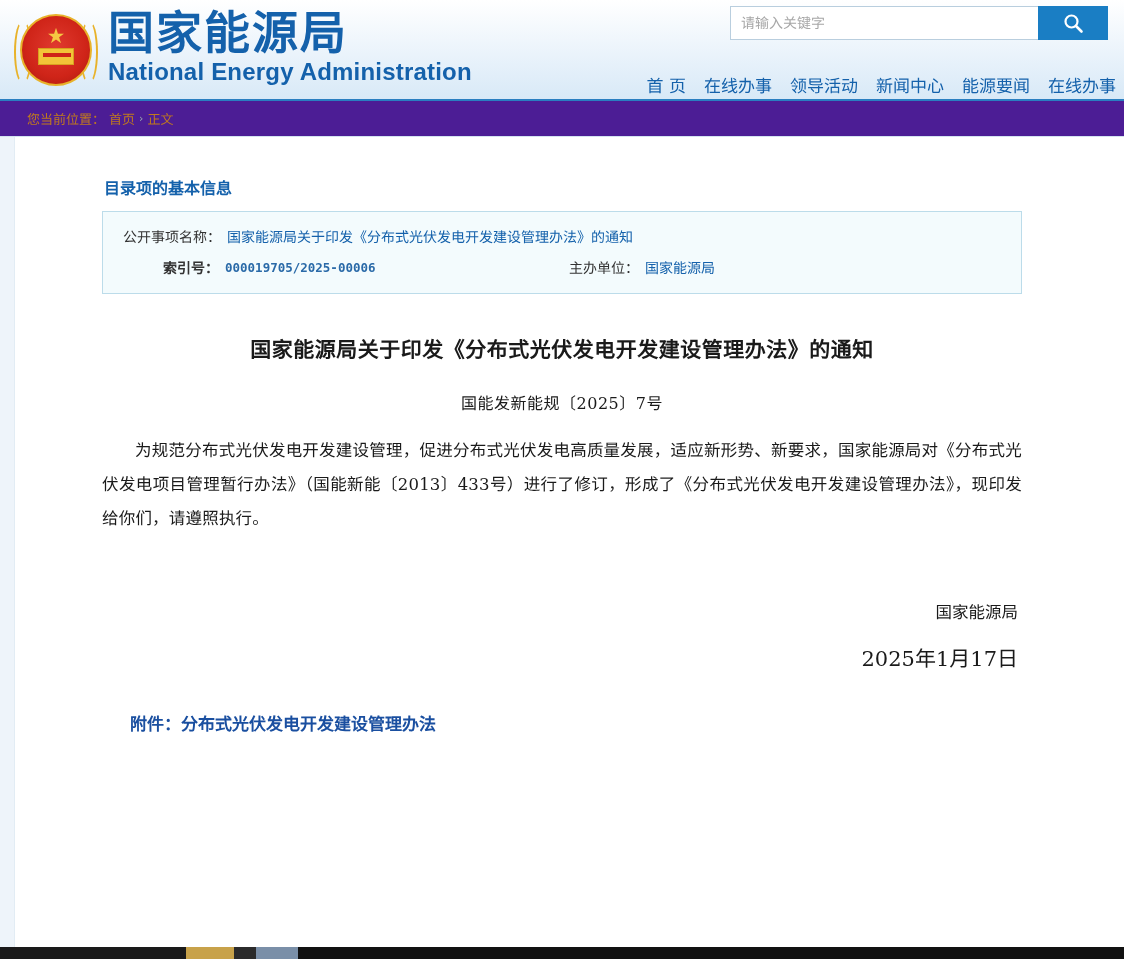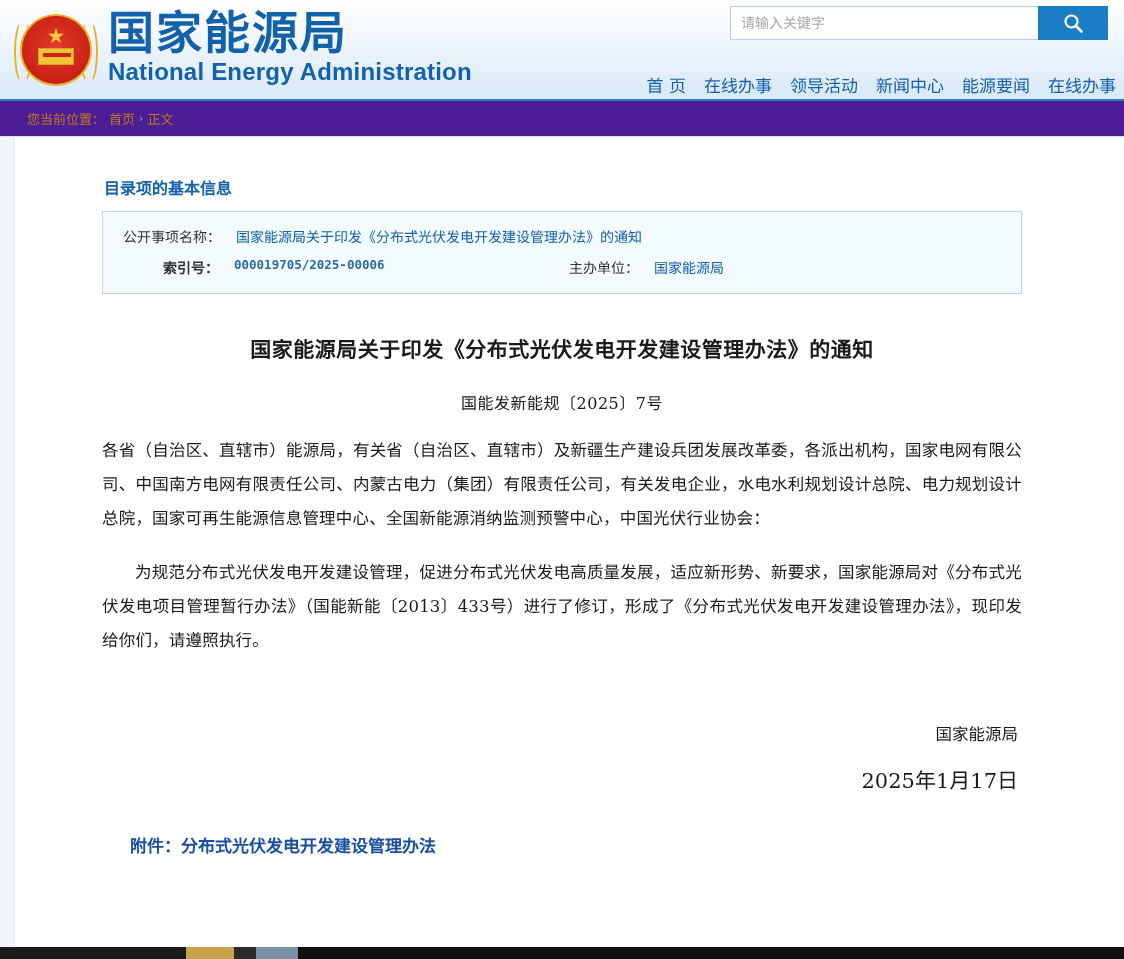--- a/index.html
+++ b/index.html
@@ -211,21 +211,21 @@
     box-sizing: border-box;
   }
   .meta-row {
     display: flex;
     align-items: baseline;
     margin-bottom: 11px;
     font-family: "DejaVu Sans", sans-serif;
     font-size: 14px;
   }
   .meta-row:last-child { margin-bottom: 0; }
-  .meta-col { display: flex; align-items: flex-start; gap: 9px; }
+  .meta-col { display: flex; align-items: center; }
   .meta-col.first { width: 420px; font-weight: bold; }
   .meta-key {
     color: #333;
     white-space: nowrap;
     text-align: right;
     min-width: 96px;
   }
   .meta-val {
     color: #1461ab;
     margin-left: 6px;
@@ -377,21 +377,20 @@
           <span class="meta-key">主办单位：</span>
           <span class="meta-val">国家能源局</span>
         </div>
       </div>
     </div>
 
     <div class="doc">
       <div class="doc-title">国家能源局关于印发《分布式光伏发电开发建设管理办法》的通知</div>
       <div class="doc-number">国能发新能规〔2025〕7号</div>
 
-      <p class="doc-p">各省（自治区、直辖市）能源局，有关省（自治区、直辖市）及新疆生产建设兵团发展改革委，各派出机构，国家电网有限公司、中国南方电网有限责任公司、内蒙古电力（集团）有限责任公司，有关发电企业，水电水利规划设计总院、电力规划设计总院，国家可再生能源信息管理中心、全国新能源消纳监测预警中心，中国光伏行业协会：</p>
       <p class="doc-p indent">为规范分布式光伏发电开发建设管理，促进分布式光伏发电高质量发展，适应新形势、新要求，国家能源局对《分布式光伏发电项目管理暂行办法》（国能新能〔2013〕433号）进行了修订，形成了《分布式光伏发电开发建设管理办法》，现印发给你们，请遵照执行。</p>
 
       <div class="doc-sign">国家能源局</div>
       <div class="doc-date">2025年1月17日</div>
 
       <div class="attachment">
         <span>附件：</span><a class="att-link" href="#">分布式光伏发电开发建设管理办法</a>
       </div>
     </div>
 

